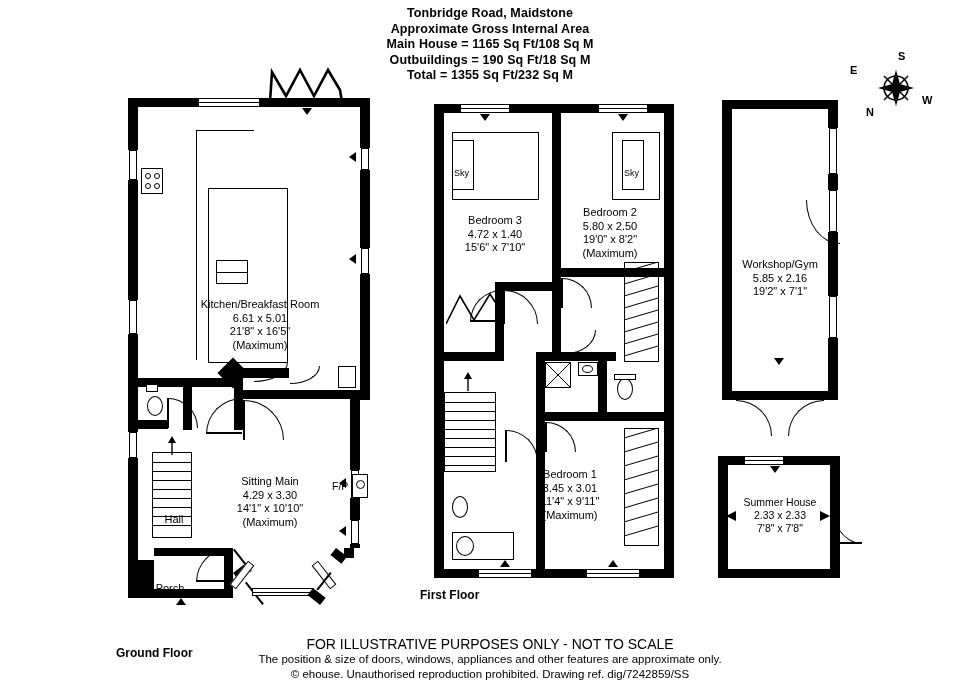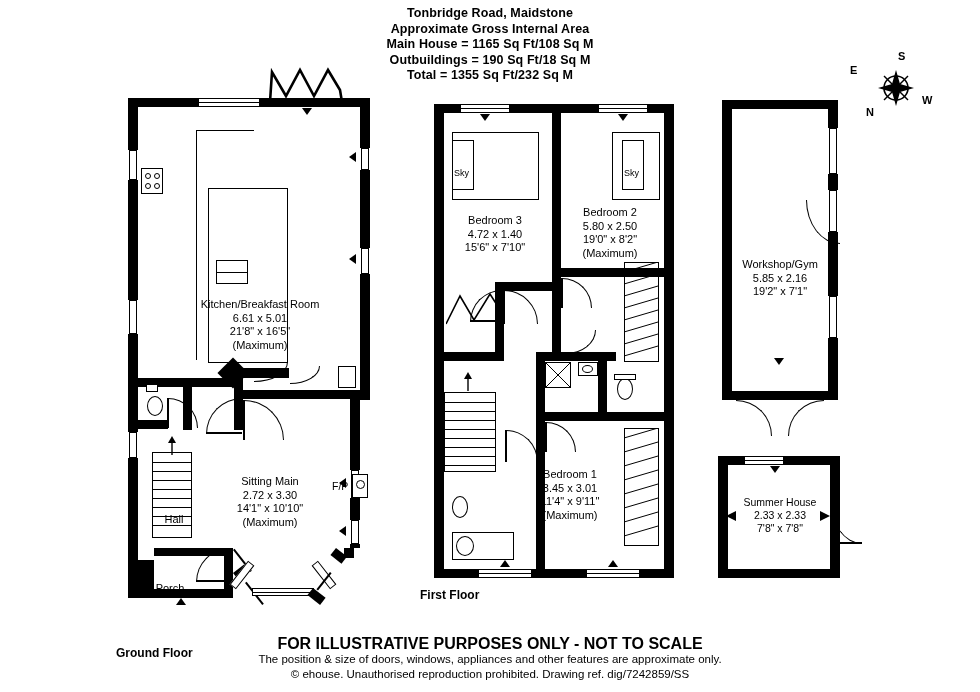--- a/index.html
+++ b/index.html
@@ -38,22 +38,22 @@
 
   
   .footer {
     position: absolute;
     left: 140px;
     top: 636px;
     width: 700px;
     text-align: center;
   }
   .footer .f1 {
-    font-weight: bold;
-    font-size: 16px;
+    font-weight: normal;
+    font-size: 14px;
     line-height: 16px;
   }
   .footer .f2 {
     font-size: 11.5px;
     line-height: 15px;
   }
   .footer .f3 {
     font-size: 11.5px;
     line-height: 15px;
   }
@@ -334,21 +334,21 @@
 
     <div class="room" style="left:130px; top:298px; width:260px;">
       <div class="rn">Kitchen/Breakfast Room</div>
       <div>6.61 x 5.01</div>
       <div>21'8" x 16'5"</div>
       <div>(Maximum)</div>
     </div>
 
     <div class="room" style="left:180px; top:475px; width:180px;">
       <div class="rn">Sitting Main</div>
-      <div>2.72 x 3.30</div>
+      <div>4.29 x 3.30</div>
       <div>14'1" x 10'10"</div>
       <div>(Maximum)</div>
     </div>
 
     <div class="room" style="left:144px; top:513px; width:60px;">
       <div class="rn">Hall</div>
     </div>
 
     <div class="room" style="left:140px; top:582px; width:60px;">
       <div class="rn">Porch</div>

